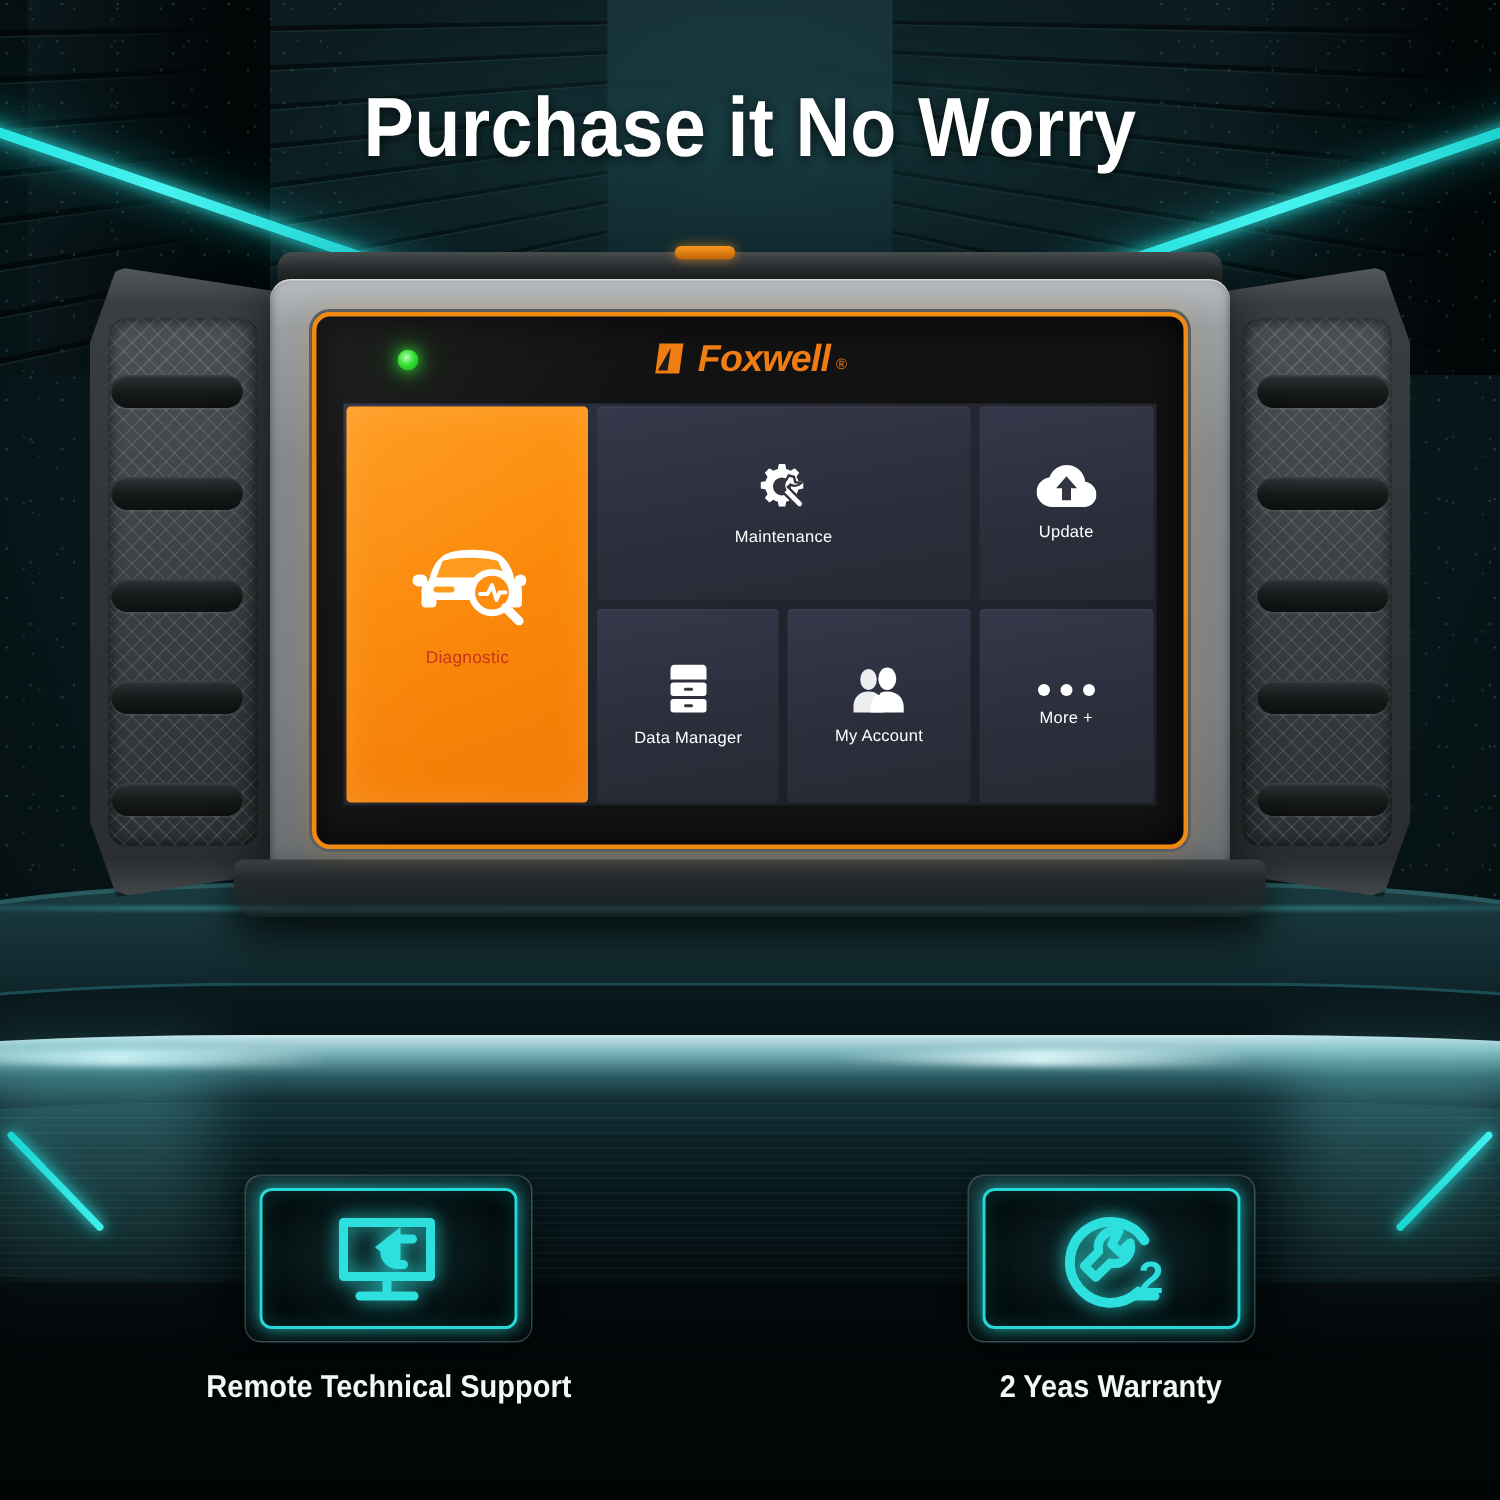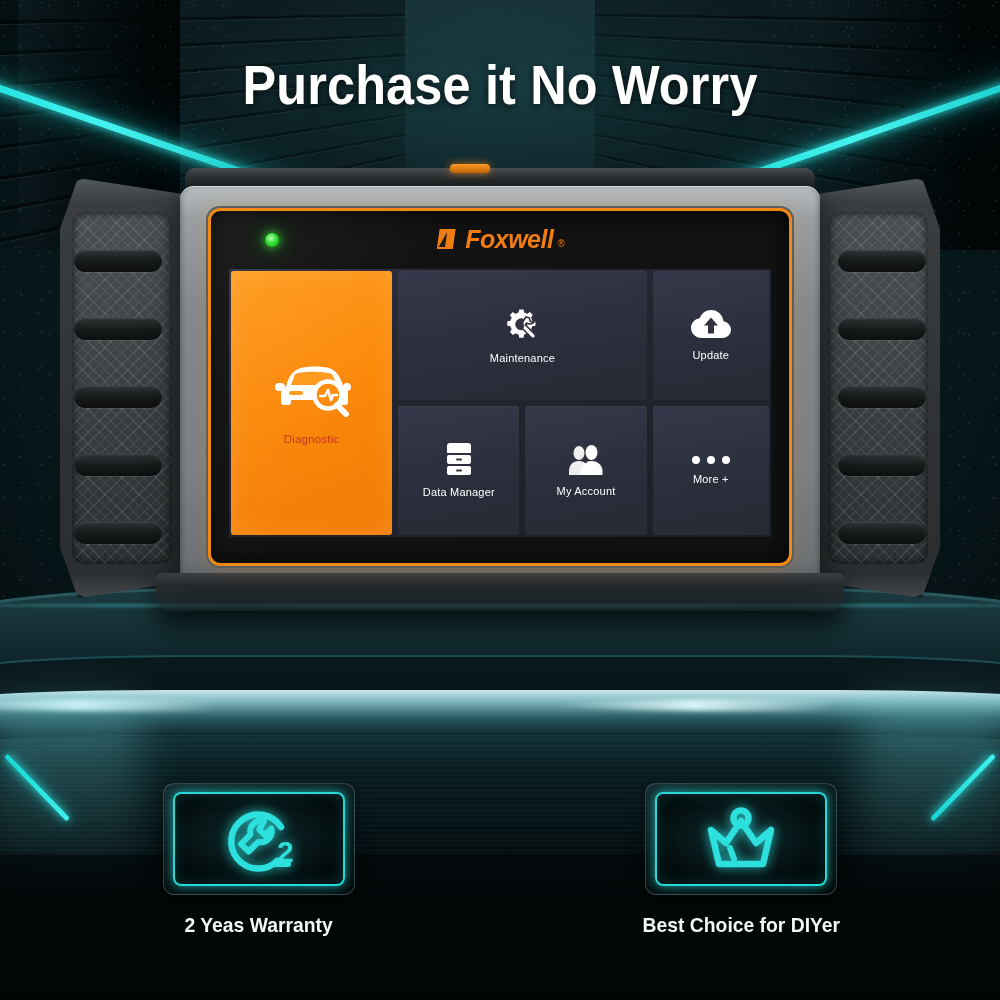--- a/index.html
+++ b/index.html
@@ -488,42 +488,46 @@
         <div class="lb">More +</div>
       </div>
     </div>
 
     <div id="glass"></div>
   </div>
 </div>
 
 <div id="badges">
 
+  <div class="badge">
+    <div class="outer">
+      <div class="inner">
+        <svg width="84" height="66" viewBox="0 0 84 66">
+          <g fill="none" stroke="#2ee0dd" stroke-width="6" stroke-linejoin="round" stroke-linecap="round">
+            <path d="M12 9 H70 V45 H12 Z"></path>
+            <path d="M41 54 V45"></path>
+            <path d="M23 58 H59"></path>
+          </g>
+          <path d="M58 20 H48 a8.5 8.5 0 0 0 0 17 h4" fill="none" stroke="#2ee0dd" stroke-width="6" stroke-linecap="round" stroke-linejoin="round"></path>
+          <path d="M50 12 L33 25.5 L50 39 Z" fill="#2ee0dd"></path>
+        </svg>
+      </div>
+    </div>
+    <div class="cap">Remote Technical Support</div>
+  </div>
 
   <div class="badge">
     <div class="outer">
       <div class="inner">
         <svg width="80" height="70" viewBox="0 0 80 70">
           <path d="M58 57 A27 27 0 1 1 62 23" fill="none" stroke="#2ee0dd" stroke-width="6.5" stroke-linecap="round"></path>
           <path d="M45 17 a11 11 0 0 0-13.5 13.3 L22 40 l7.5 7.5 9.7-9.5
                    A11 11 0 0 0 52.4 24.5 l-6.6 6.6 -5.6-5.6 Z" fill="none" stroke="#2ee0dd" stroke-width="6" stroke-linejoin="round"></path>
           <text x="58" y="58" font-family="'Liberation Sans',sans-serif" font-size="30" font-weight="bold" fill="#2ee0dd">2</text>
           <rect x="52" y="57" width="20" height="6" rx="3" fill="#2ee0dd"></rect>
         </svg>
       </div>
     </div>
     <div class="cap">2 Yeas Warranty</div>
   </div>
 
 
-  <div class="badge">
-    <div class="outer">
-      <div class="inner">
-        <svg width="80" height="66" viewBox="0 0 80 66">
-          <path d="M10 24 L25 37 L40 15 L55 37 L70 24 L62 58 H18 Z" fill="none" stroke="#2ee0dd" stroke-width="6.5" stroke-linejoin="round" stroke-linecap="round"></path>
-          <circle cx="40" cy="12" r="7.5" fill="none" stroke="#2ee0dd" stroke-width="6.5"></circle>
-          <path d="M29 42 L33 53" stroke="#2ee0dd" stroke-width="6" stroke-linecap="round"></path>
-        </svg>
-      </div>
-    </div>
-    <div class="cap">Best Choice for DIYer</div>
-  </div>
 </div>
 
 </body></html>

